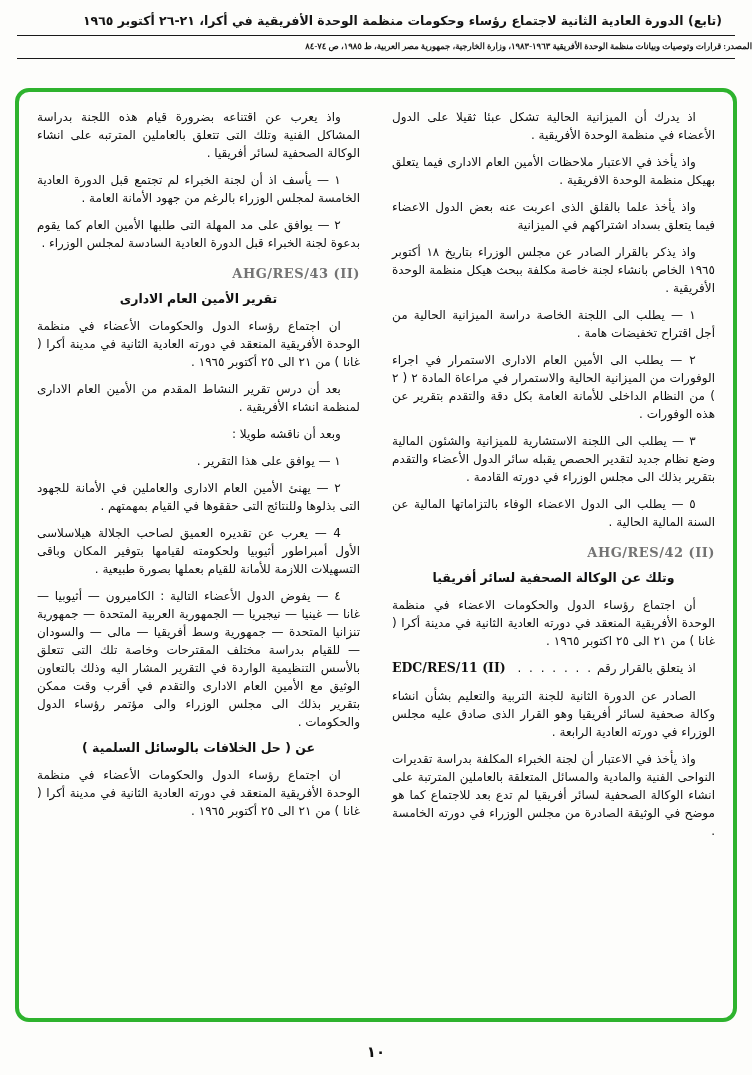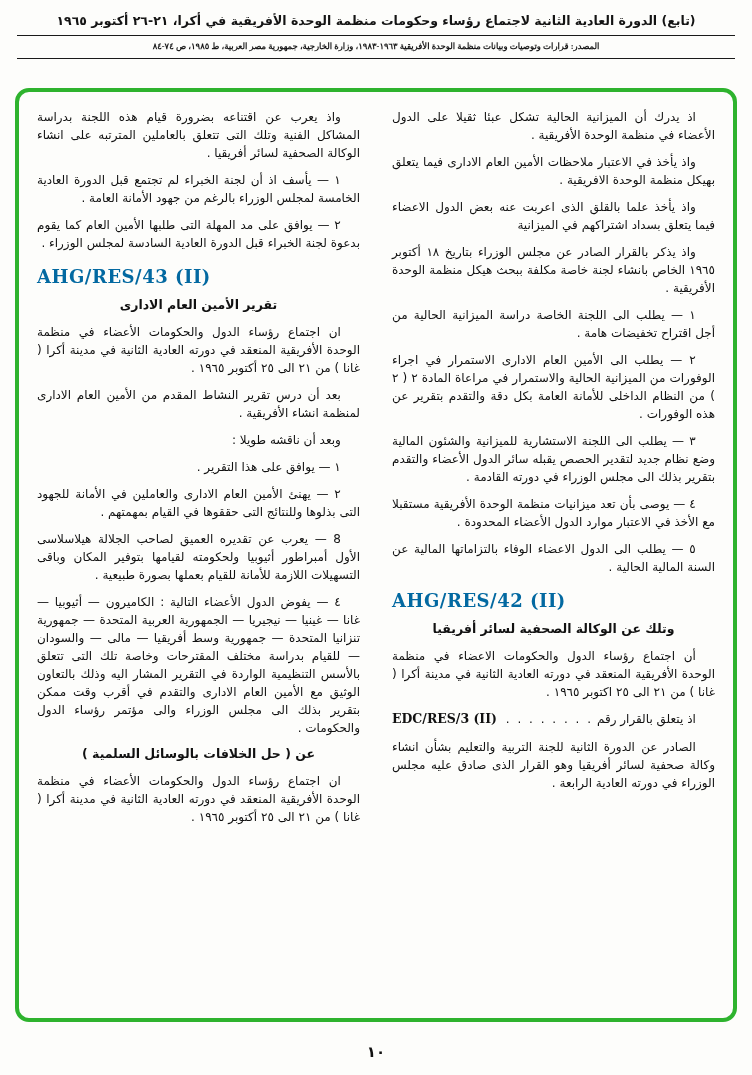--- a/index.html
+++ b/index.html
@@ -11,21 +11,21 @@
   .page {
     position: relative;
     width: 752px;
     height: 1075px;
     margin: 0 auto;
     background: #fdfdfb;
     overflow: hidden;
   }
   .header {
     padding-top: 13px;
-    text-align: center;
+    text-align: right;
   }
   .header-title {
     direction: rtl;
     font-weight: bold;
     font-size: 12.5px;
     color: #141414;
     padding: 0 30px;
     white-space: nowrap;
   }
   .rule {
@@ -69,26 +69,26 @@
   .para {
     margin: 0 0 9px 0;
     font-size: 12px;
     line-height: 1.5;
     text-align: justify;
     text-indent: 1.6em;
     color: #111;
   }
   .code {
     direction: ltr;
-    text-align: left;
+    text-align: right;
     font-family: "DejaVu Serif", serif;
     font-weight: bold;
-    font-size: 18px;
+    font-size: 13px;
     letter-spacing: 0.5px;
-    color: #0369a1;
+    color: #737373;
     margin: 14px 0 10px 0;
   }
   .heading {
     text-align: center;
     font-weight: bold;
     font-size: 12.5px;
     color: #111;
     margin: 2px 0 11px 0;
   }
   .para-code {
@@ -144,44 +144,44 @@
   <div class="content-box" style="border-color: rgb(46, 179, 46);">
     <div class="columns">
       <div class="col">
           <p class="para">اذ يدرك أن الميزانية الحالية تشكل عبئا ثقيلا على الدول الأعضاء في منظمة الوحدة الأفريقية .</p>
           <p class="para">واذ يأخذ في الاعتبار ملاحظات الأمين العام الادارى فيما يتعلق بهيكل منظمة الوحدة الافريقية .</p>
           <p class="para">واذ يأخذ علما بالقلق الذى اعربت عنه بعض الدول الاعضاء فيما يتعلق بسداد اشتراكهم في الميزانية</p>
           <p class="para">واذ يذكر بالقرار الصادر عن مجلس الوزراء بتاريخ ١٨ أكتوبر ١٩٦٥ الخاص بانشاء لجنة خاصة مكلفة ببحث هيكل منظمة الوحدة الأفريقية .</p>
           <p class="para">١ — يطلب الى اللجنة الخاصة دراسة الميزانية الحالية من أجل اقتراح تخفيضات هامة .</p>
           <p class="para">٢ — يطلب الى الأمين العام الادارى الاستمرار في اجراء الوفورات من الميزانية الحالية والاستمرار في مراعاة المادة ٢ ( ٢ ) من النظام الداخلى للأمانة العامة بكل دقة والتقدم بتقرير عن هذه الوفورات .</p>
           <p class="para">٣ — يطلب الى اللجنة الاستشارية للميزانية والشئون المالية وضع نظام جديد لتقدير الحصص يقبله سائر الدول الأعضاء والتقدم بتقرير بذلك الى مجلس الوزراء في دورته القادمة .</p>
-          <p class="para">٤ — يوصى بأن تعد ميزانيات منظمة الوحدة الأفريقية مستقبلا مع الأخذ في الاعتبار موارد الدول الأعضاء المحدودة .</p>
           <p class="para">٥ — يطلب الى الدول الاعضاء الوفاء بالتزاماتها المالية عن السنة المالية الحالية .</p>
           <div class="code">AHG/RES/42 (II)</div>
           <div class="heading">وتلك عن الوكالة الصحفية لسائر أفريقيا</div>
           <p class="para">أن اجتماع رؤساء الدول والحكومات الاعضاء في منظمة الوحدة الأفريقية المنعقد في دورته العادية الثانية في مدينة أكرا ( غانا ) من ٢١ الى ٢٥ اكتوبر ١٩٦٥ .</p>
           <div class="para-code">
             <span class="pc-text">اذ يتعلق بالقرار رقم</span>
             <span class="pc-dots">. . . . . . . .</span>
-            <span class="pc-code">EDC/RES/3 (II)</span>
+            <span class="pc-code">EDC/RES/11 (II)</span>
           </div>
           <p class="para">الصادر عن الدورة الثانية للجنة التربية والتعليم بشأن انشاء وكالة صحفية لسائر أفريقيا وهو القرار الذى صادق عليه مجلس الوزراء في دورته العادية الرابعة .</p>
+          <p class="para">واذ يأخذ في الاعتبار أن لجنة الخبراء المكلفة بدراسة تقديرات النواحى الفنية والمادية والمسائل المتعلقة بالعاملين المترتبة على انشاء الوكالة الصحفية لسائر أفريقيا لم تدع بعد للاجتماع كما هو موضح في الوثيقة الصادرة من مجلس الوزراء في دورته الخامسة .</p>
         </div>
       <div class="col">
           <p class="para">واذ يعرب عن اقتناعه بضرورة قيام هذه اللجنة بدراسة المشاكل الفنية وتلك التى تتعلق بالعاملين المترتبه على انشاء الوكالة الصحفية لسائر أفريقيا .</p>
           <p class="para">١ — يأسف اذ أن لجنة الخبراء لم تجتمع قبل الدورة العادية الخامسة لمجلس الوزراء بالرغم من جهود الأمانة العامة .</p>
           <p class="para">٢ — يوافق على مد المهلة التى طلبها الأمين العام كما يقوم بدعوة لجنة الخبراء قبل الدورة العادية السادسة لمجلس الوزراء .</p>
           <div class="code">AHG/RES/43 (II)</div>
           <div class="heading">تقرير الأمين العام الادارى</div>
           <p class="para">ان اجتماع رؤساء الدول والحكومات الأعضاء في منظمة الوحدة الأفريقية المنعقد في دورته العادية الثانية في مدينة أكرا ( غانا ) من ٢١ الى ٢٥ أكتوبر ١٩٦٥ .</p>
           <p class="para">بعد أن درس تقرير النشاط المقدم من الأمين العام الادارى لمنظمة انشاء الأفريقية .</p>
           <p class="para">وبعد أن ناقشه طويلا :</p>
           <p class="para">١ — يوافق على هذا التقرير .</p>
           <p class="para">٢ — يهنئ الأمين العام الادارى والعاملين في الأمانة للجهود التى بذلوها وللنتائج التى حققوها في القيام بمهمتهم .</p>
-          <p class="para">8 — يعرب عن تقديره العميق لصاحب الجلالة هيلاسلاسى الأول أمبراطور أثيوبيا ولحكومته لقيامها بتوفير المكان وباقى التسهيلات اللازمة للأمانة للقيام بعملها بصورة طبيعية .</p>
+          <p class="para">4 — يعرب عن تقديره العميق لصاحب الجلالة هيلاسلاسى الأول أمبراطور أثيوبيا ولحكومته لقيامها بتوفير المكان وباقى التسهيلات اللازمة للأمانة للقيام بعملها بصورة طبيعية .</p>
           <p class="para">٤ — يفوض الدول الأعضاء التالية : الكاميرون — أثيوبيا — غانا — غينيا — نيجيريا — الجمهورية العربية المتحدة — جمهورية تنزانيا المتحدة — جمهورية وسط أفريقيا — مالى — والسودان — للقيام بدراسة مختلف المقترحات وخاصة تلك التى تتعلق بالأسس التنظيمية الواردة في التقرير المشار اليه وذلك بالتعاون الوثيق مع الأمين العام الادارى والتقدم في أقرب وقت ممكن بتقرير بذلك الى مجلس الوزراء والى مؤتمر رؤساء الدول والحكومات .</p>
           <div class="heading">عن ( حل الخلافات بالوسائل السلمية )</div>
           <p class="para">ان اجتماع رؤساء الدول والحكومات الأعضاء في منظمة الوحدة الأفريقية المنعقد في دورته العادية الثانية في مدينة أكرا ( غانا ) من ٢١ الى ٢٥ أكتوبر ١٩٦٥ .</p>
         </div>
     </div>
   </div>
 
   <div class="page-number">١٠</div>
 
 </div>

